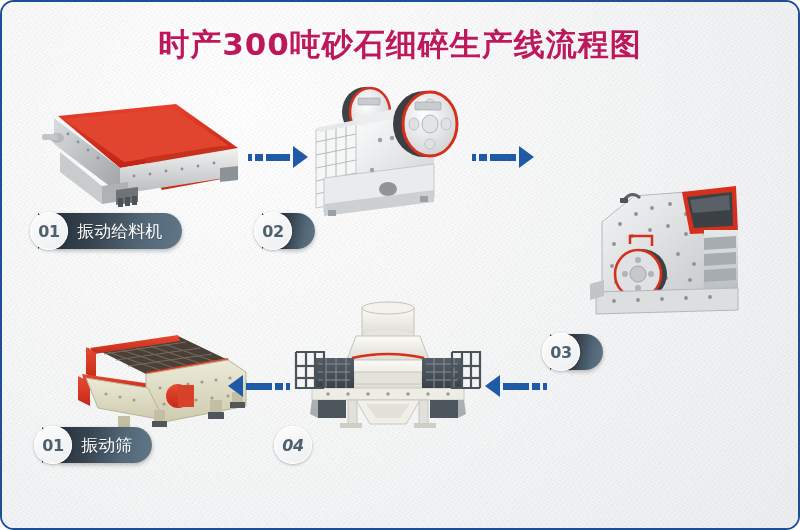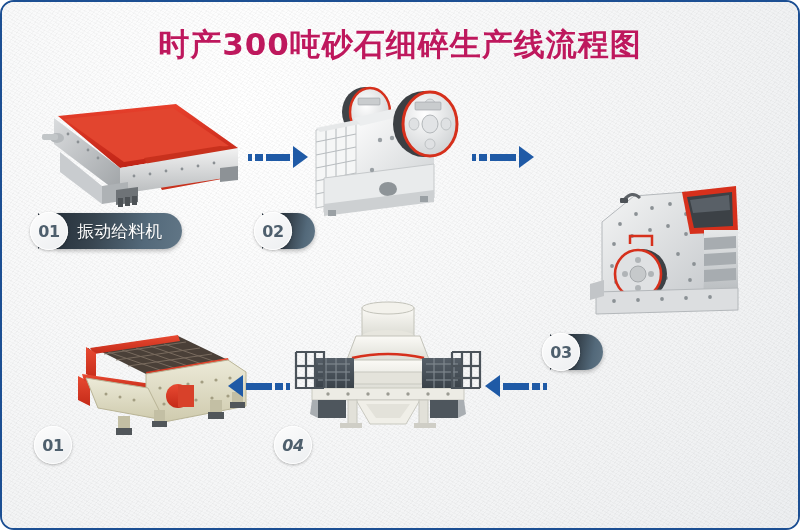--- a/index.html
+++ b/index.html
@@ -508,15 +508,19 @@
       <span class="chev">›</span>
     </div>
   </div>
 
   <div class="badge" style="left:272px;top:424px;font-style:italic;">
     <div class="num">04</div>
   </div>
 
   <div class="badge" style="left:32px;top:424px;">
     <div class="num">01</div>
+    <div class="pill">
+      <span class="chev">›</span>
+      <span class="txt">振动筛</span>
+    </div>
   </div>
 
 </div>
 
 </body></html>

